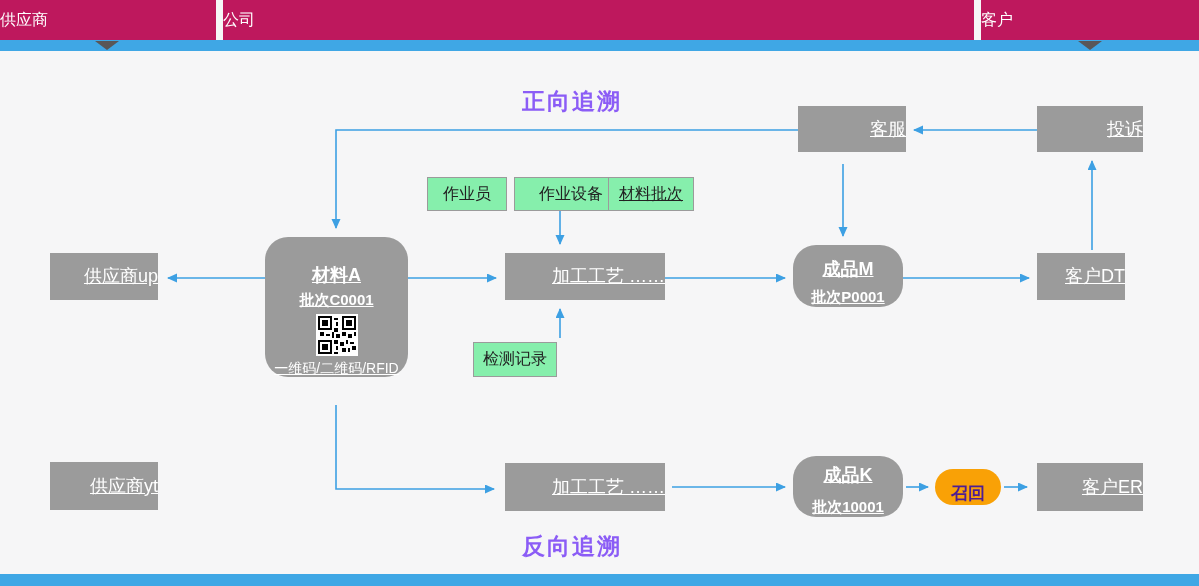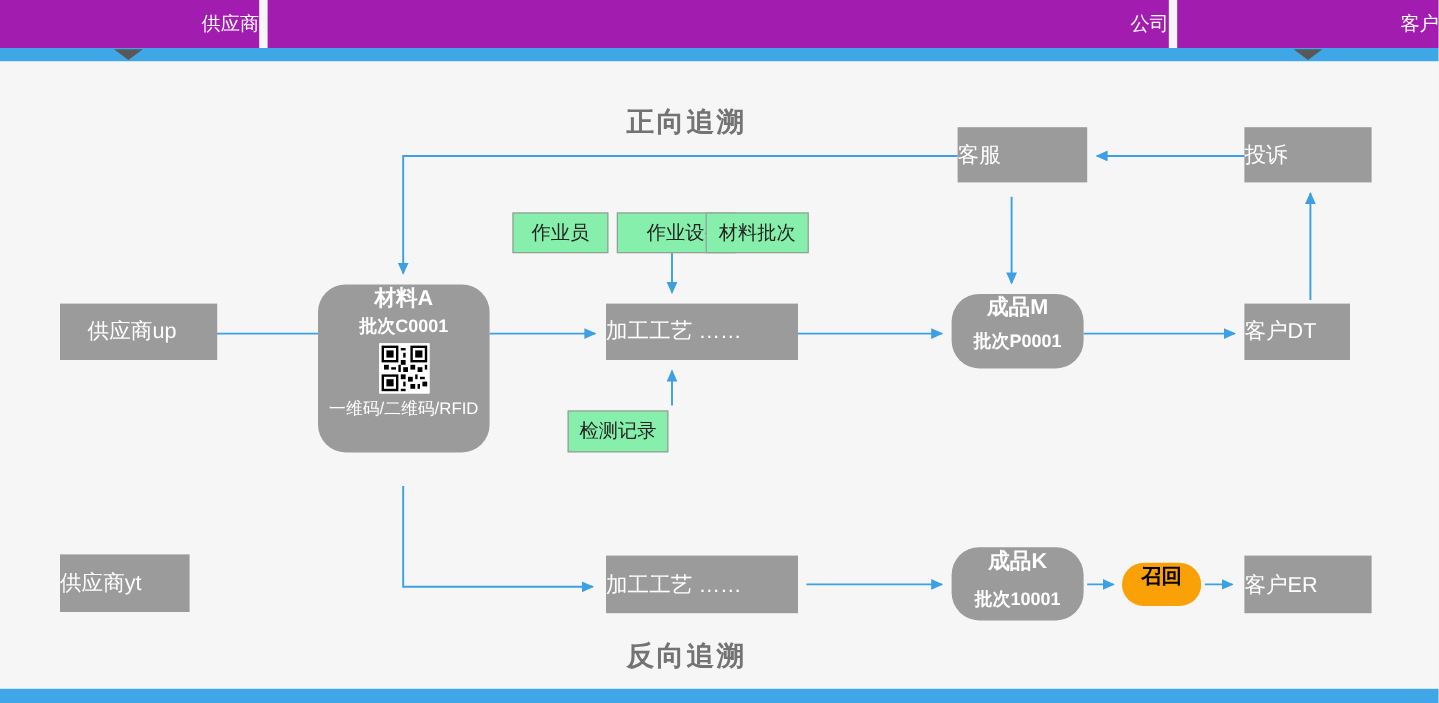--- a/index.html
+++ b/index.html
@@ -3,77 +3,77 @@
 <meta charset="utf-8">
 <style>
   html,body{margin:0;padding:0;background:#e9e9ea;}
   .canvas{
     position:relative;width:1199px;height:586px;margin:0 auto;
     background:#f6f6f7;overflow:hidden;
     font-family:"Liberation Sans","DejaVu Sans",sans-serif;
   }
   
   .bar-seg{
-    position:absolute;top:0;height:40px;background:#a21caf;color:#fff;
-    display:flex;align-items:center;justify-content:flex-end;font-size:16px;
+    position:absolute;top:0;height:40px;background:#be185d;color:#fff;
+    display:flex;align-items:center;justify-content:flex-start;font-size:16px;
   }
   .seg-supplier{left:0;width:216px;}
   .seg-company{left:223px;width:751px;}
   .seg-customer{left:981px;width:218px;}
   .stripe{position:absolute;left:0;width:1199px;background:#3fa7e5;}
   .stripe-top{top:40px;height:11px;}
   .stripe-bottom{top:574px;height:12px;}
   .tri{
     position:absolute;top:41px;width:0;height:0;
     border-left:12px solid transparent;border-right:12px solid transparent;
     border-top:9px solid #595757;z-index:3;
   }
   .tri-supplier{left:95px;}
   .tri-customer{left:1078px;}
   
   .sec-title{
-    position:absolute;color:#737373;font-size:23px;font-weight:bold;
+    position:absolute;color:#8b5cf6;font-size:23px;font-weight:bold;
     letter-spacing:2px;width:200px;text-align:center;
   }
   .title-forward{left:472px;top:86px;}
   .title-backward{left:472px;top:531px;}
   
   .gbox{
     position:absolute;background:#9b9b9b;color:#fff;
-    display:flex;align-items:center;justify-content:flex-start;
-    font-size:18px;text-align:center;line-height:1.25;z-index:2;
+    display:flex;align-items:center;justify-content:flex-end;
+    font-size:18px;text-align:center;line-height:1.25;z-index:2;text-decoration:underline;
   }
   .gbox .sub{font-size:15px;font-weight:bold;}
   .gbox .ttl{font-size:18px;font-weight:bold;}
   .col{flex-direction:column;border-radius:23px;}
-  .n-supplier-up{left:50px;top:253px;width:108px;height:47px;padding-left:23px;}
+  .n-supplier-up{left:50px;top:253px;width:108px;height:47px;}
   .n-service{left:798px;top:106px;width:108px;height:46px;}
   .n-complaint{left:1037px;top:106px;width:106px;height:46px;}
   .n-material{left:265px;top:237px;width:143px;height:140px;gap:4px;}
   .n-process1{left:505px;top:253px;width:160px;height:47px;}
   .n-product-m{left:793px;top:245px;width:110px;height:62px;gap:8px;}
   .n-customer-dt{left:1037px;top:253px;width:88px;height:47px;}
   .n-supplier-yt{left:50px;top:462px;width:108px;height:48px;}
   .n-process2{left:505px;top:463px;width:160px;height:48px;}
   .n-product-k{left:793px;top:456px;width:110px;height:61px;gap:12px;}
   .n-customer-er{left:1037px;top:463px;width:106px;height:48px;}
   .n-material .caption{font-size:14px;}
   .pill-recall{
     position:absolute;left:935px;top:469px;width:66px;height:36px;
-    background:#f9a106;color:#000000;font-weight:bold;font-size:17px;
-    border-radius:18px;display:flex;align-items:flex-start;justify-content:center;z-index:2;
+    background:#f9a106;color:#4c1d95;font-weight:bold;font-size:17px;
+    border-radius:18px;display:flex;align-items:flex-end;justify-content:center;z-index:2;
   }
   
   .wtag{
     position:absolute;background:#86efac;border:1px solid #9b9b9b;color:#222;
     font-size:16px;display:flex;align-items:center;justify-content:center;z-index:2;
   }
   .t-operator{left:427px;top:177px;width:78px;height:32px;}
   .t-equipment{left:514px;top:177px;width:82px;height:32px;padding-left:15px;}
-  .t-mbatch{left:588px;top:177px;width:84px;height:32px;}
+  .t-mbatch{left:608px;top:177px;width:84px;height:32px;text-decoration:underline;}
   .t-inspect{left:473px;top:342px;width:82px;height:33px;}
   .t-params{left:565px;top:342px;width:83px;height:33px;}
   .arrows{position:absolute;left:0;top:0;width:1199px;height:586px;z-index:1;pointer-events:none;}
   .qr{background:#fff;display:block;}
 </style>
 </head>
 <body>
 
 <div class="canvas">
 

